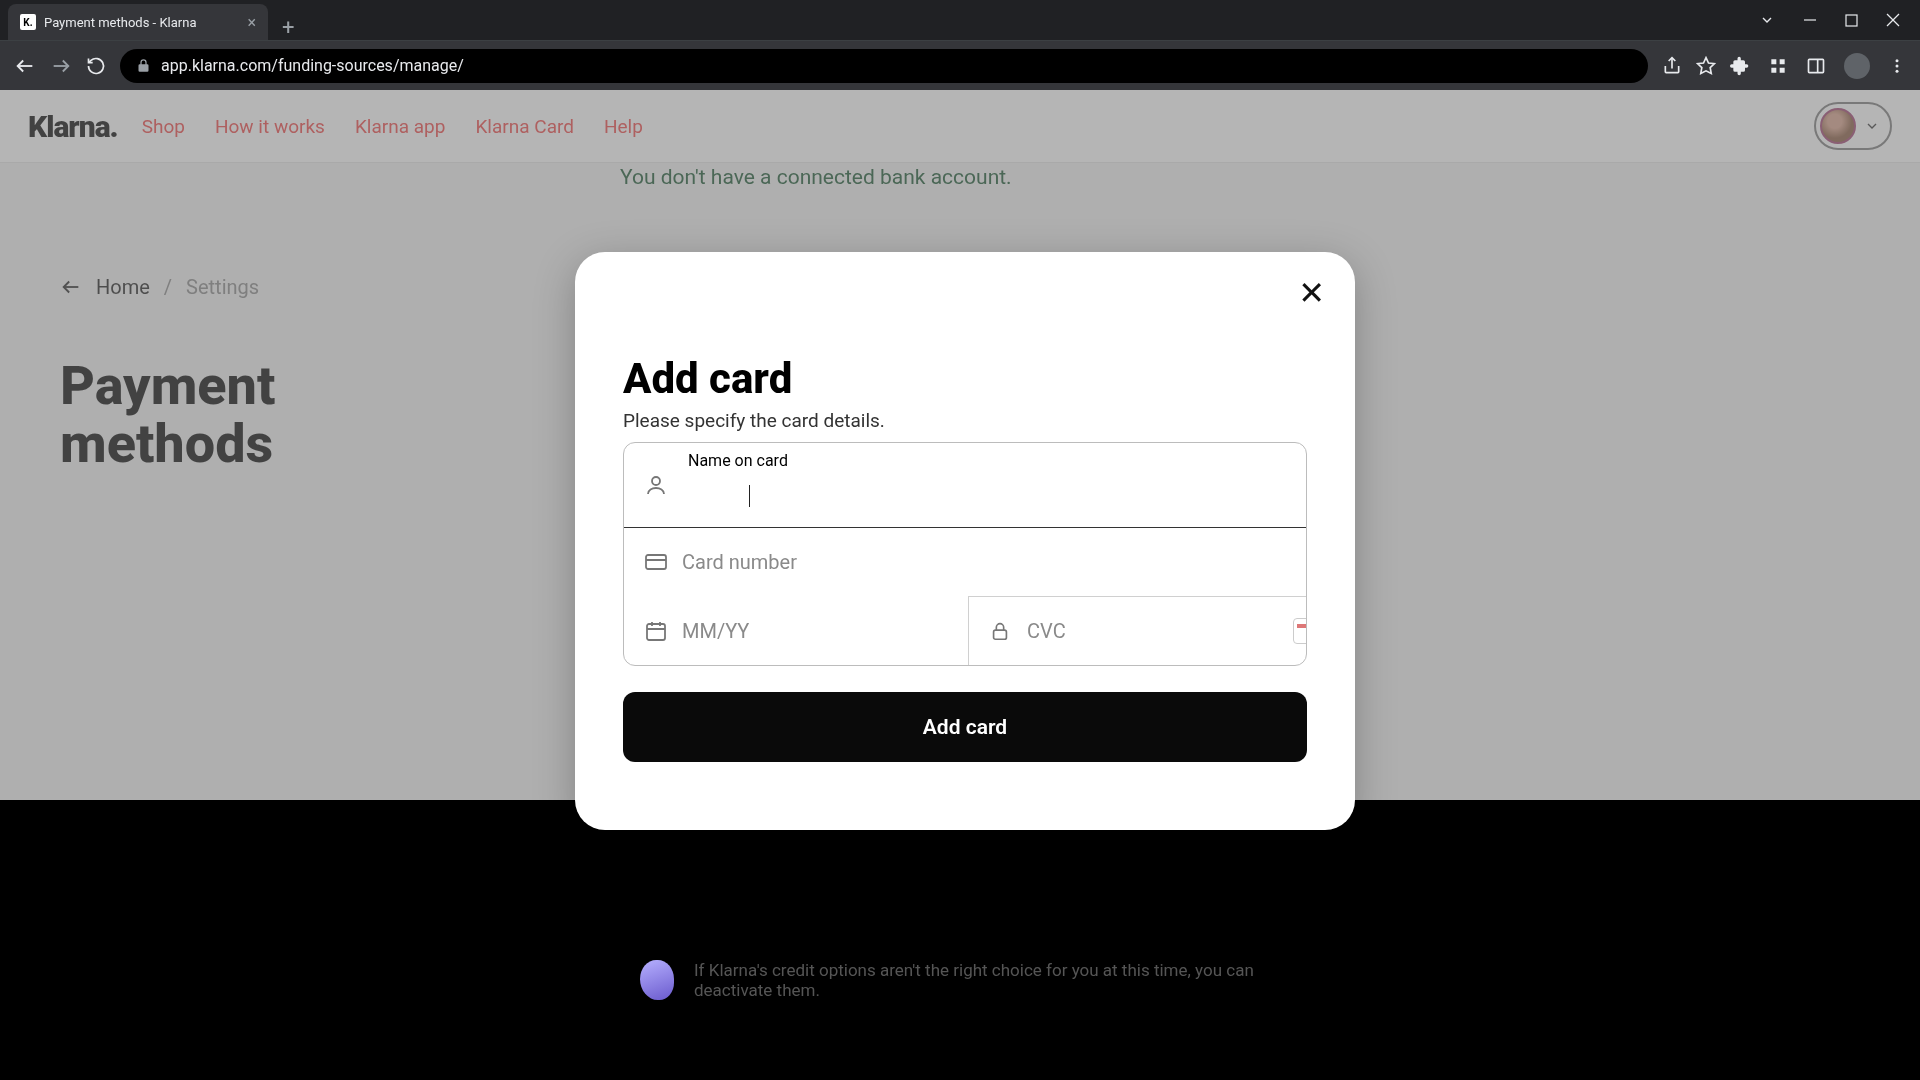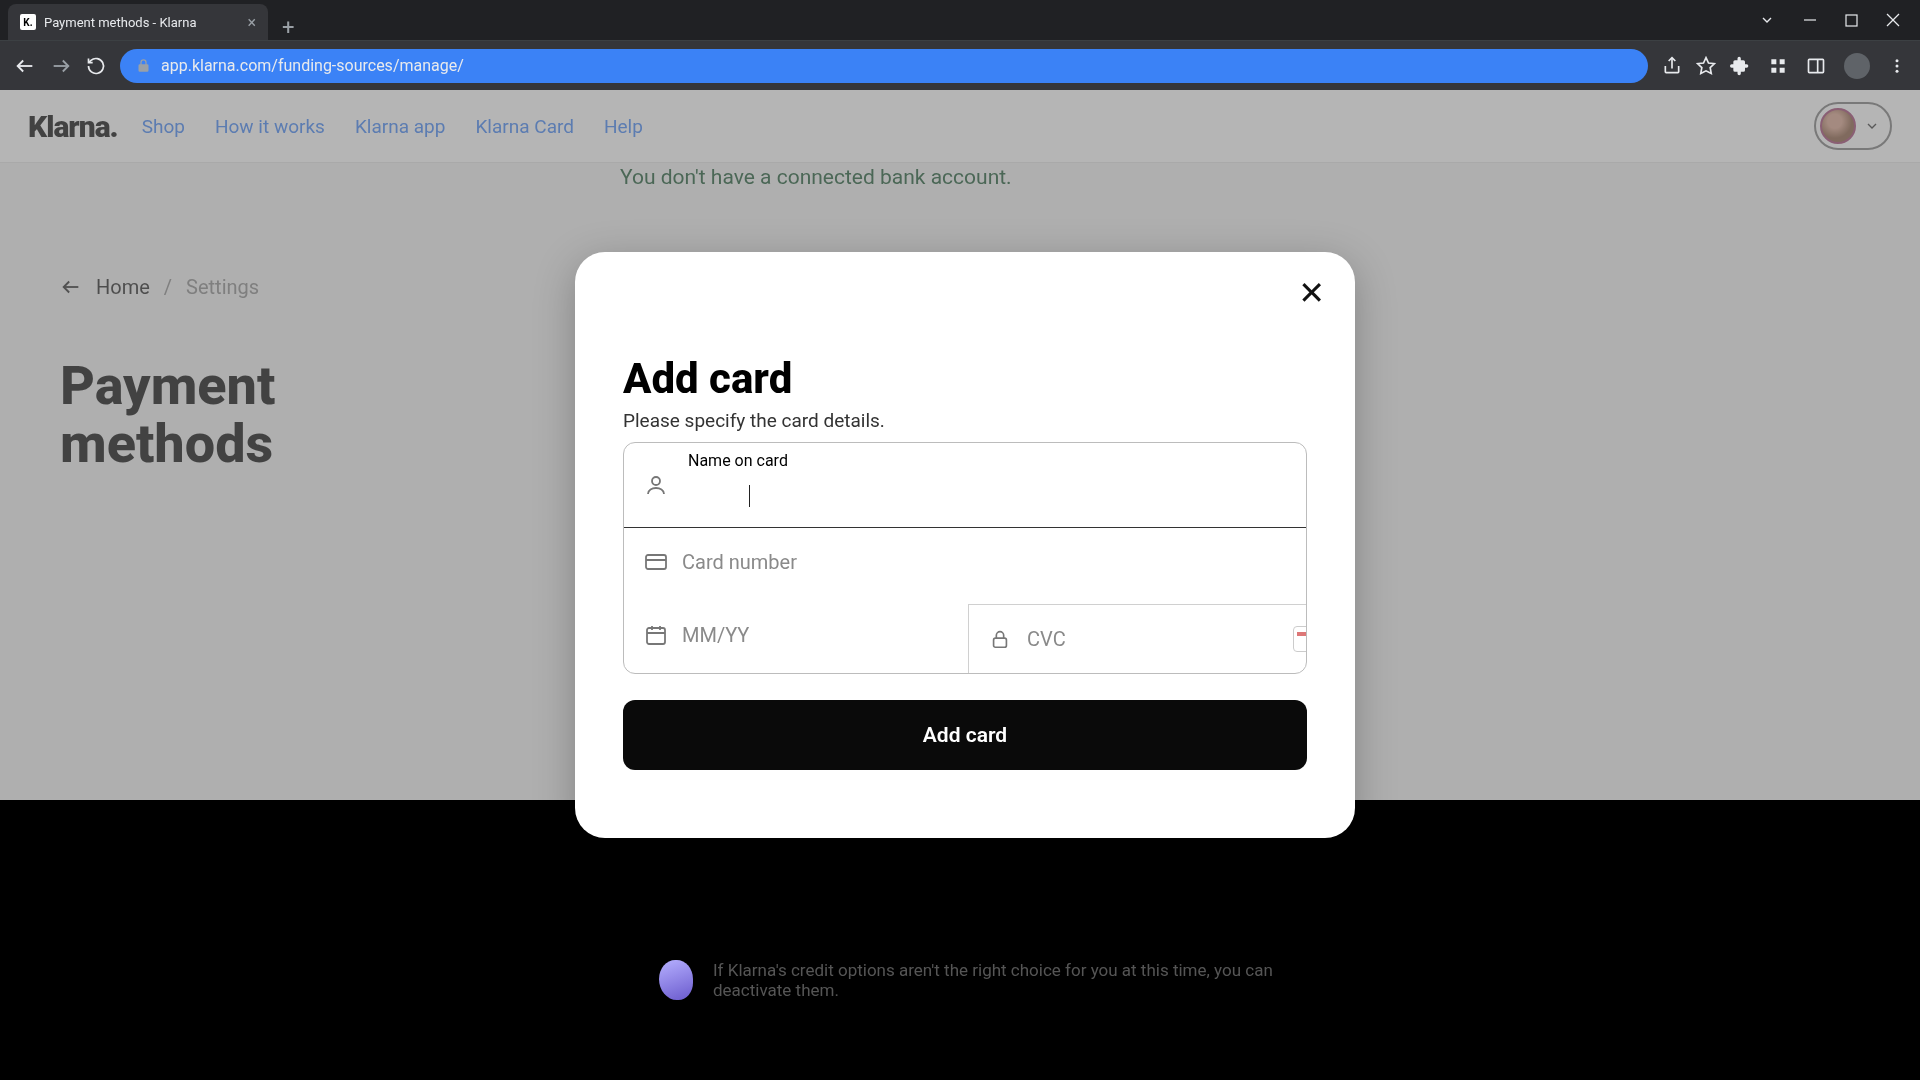--- a/index.html
+++ b/index.html
@@ -11,40 +11,40 @@
 .tab { background: #35363a; height: 36px; min-width: 260px; border-radius: 8px 8px 0 0; display: flex; align-items: center; padding: 0 12px; gap: 8px; color: #e8eaed; font-size: 13px; }
 .tab-favicon { width: 16px; height: 16px; background:#fff; border-radius:2px; display:flex; align-items:center; justify-content:center; font-size:10px; font-weight:bold; color:#000;}
 .tab-close { margin-left: auto; font-size: 16px; color:#9aa0a6; cursor:pointer; }
 .new-tab { color:#9aa0a6; font-size: 22px; padding: 0 14px; cursor:pointer; }
 .window-controls { margin-left: auto; display: flex; gap: 28px; padding: 0 20px; color:#e8eaed; align-items:center; height:40px;}
 .window-controls span { cursor:pointer; }
 
 .addr-bar { background: #35363a; height: 50px; display: flex; align-items: center; padding: 0 14px; gap: 14px; border-top:1px solid #3c4043;}
 .nav-icon { color:#9aa0a6; cursor:pointer; display:flex; align-items:center;}
 .nav-icon.enabled { color:#e8eaed; }
-.url-box { flex: 1; background: #3b82f6; border-radius: 20px; height: 34px; display: flex; align-items: center; padding: 0 16px; gap: 10px; color:#e8eaed; font-size: 16px;}
+.url-box { flex: 1; background: #000000; border-radius: 20px; height: 34px; display: flex; align-items: center; padding: 0 16px; gap: 10px; color:#e8eaed; font-size: 16px;}
 .right-icons { display:flex; gap:18px; align-items:center; color:#e8eaed;}
 .right-icons .circle { width:26px; height:26px; border-radius:50%; background:#5f6368;}
 
 
 .page { position: relative; width: 1920px; height: 710px; background: #f1f1f1; }
 .klarna-header { height: 73px; background:#fff; display:flex; align-items:center; padding:0 28px; border-bottom:1px solid #e5e5e5;}
 .klarna-logo { font-size: 30px; font-weight: 900; letter-spacing:-1px; }
-.nav { display:flex; gap:30px; margin-left:24px; font-size:19px; color:#3b82f6;}
+.nav { display:flex; gap:30px; margin-left:24px; font-size:19px; color:#ef4444;}
 .nav span { cursor:pointer; }
 .avatar-wrap { margin-left:auto; display:flex; align-items:center; gap:8px; border:2px solid #7a7a7a; border-radius:30px; padding:4px 10px 4px 4px; cursor:pointer;}
 .avatar { width:36px; height:36px; border-radius:50%; background: radial-gradient(circle at 40% 35%, #d9a089 25%, #8a5a3f 60%); border:2px solid #a04070;}
 
 .page-body { padding: 0 60px; }
 .bank-msg { margin-left: 560px; font-size:21px; color:#14532d; padding-top:2px;}
 .breadcrumb { display:flex; align-items:center; gap:14px; font-size:20px; margin-top: 86px; color:#1a1a1a;}
 .breadcrumb .sep, .breadcrumb .dim { color:#888;}
 .page-title { font-size:54px; font-weight:800; line-height:1.08; margin-top:58px; max-width:300px;}
 
-.bottom-snippet { position:absolute; left:659px; top:870px; width:640px; display:flex; gap:20px; font-size:17px; color:#555; align-items:flex-start;}
+.bottom-snippet { position:absolute; left:640px; top:870px; width:640px; display:flex; gap:20px; font-size:17px; color:#555; align-items:flex-start;}
 .blob { width:34px; height:40px; background: linear-gradient(160deg,#b6b0ff,#6a5acd); border-radius:50% 50% 45% 55%; flex-shrink:0;}
 
 
 .overlay { position:absolute; inset:0; background: rgba(120,120,120,0.55);}
 .modal { position:absolute; left:575px; top:162px; width:780px; background:#fff; border-radius:30px; padding: 32px 48px 68px 48px; box-shadow: 0 10px 40px rgba(0,0,0,0.25);}
 .modal-close { position:absolute; right:30px; top:22px; font-size:32px; cursor:pointer; color:#111; background:none; border:none;}
 .modal h2 { font-size:42px; font-weight:800; margin-top:70px;}
 .modal-sub { font-size:19px; color:#333; margin-top:6px;}
 
 .fields { margin-top:10px; border:1px solid #bcbcbc; border-radius:12px; overflow:hidden;}
@@ -54,21 +54,21 @@
 .field input { border:none; outline:none; font-size:20px; padding: 22px 12px; flex:1; color:#222; background:transparent;}
 .field input::placeholder { color:#8a8a8a; }
 
 .field.focused { border:1px solid #333; margin:-1px; position:relative; z-index:2;}
 .field.focused .floating { position:absolute; left:64px; top:8px; font-size:16px; color:#000000;}
 .field.focused input { padding: 30px 12px 10px 12px;}
 .caret-mark { position:absolute; left:125px; top:42px; width:1px; height:22px; background:#222;}
 
 .row { display:flex; }
 .row .field { flex:1; }
-.row .field + .field { border-left:1px solid #d0d0d0;margin-top:8px;}
+.row .field + .field { border-left:1px solid #d0d0d0;}
 .mini-card { width:40px; height:26px; background:#fff; border:1px solid #ccc; border-radius:4px; margin-left:auto; position:relative;}
 .mini-card::before { content:""; position:absolute; left:3px; right:3px; top:5px; height:4px; background:#d77;}
 .mini-card::after { content:""; position:absolute; right:3px; bottom:4px; width:8px; height:6px; background:#e33; border-radius:1px;}
 
 .submit { width:100%; margin-top:26px; background:#0a0a0a; color:#fff; font-size:21px; font-weight:600; border:none; border-radius:12px; height:70px; cursor:pointer;}
 
 svg { display:block; }
 </style>
 </head>
 <body>

